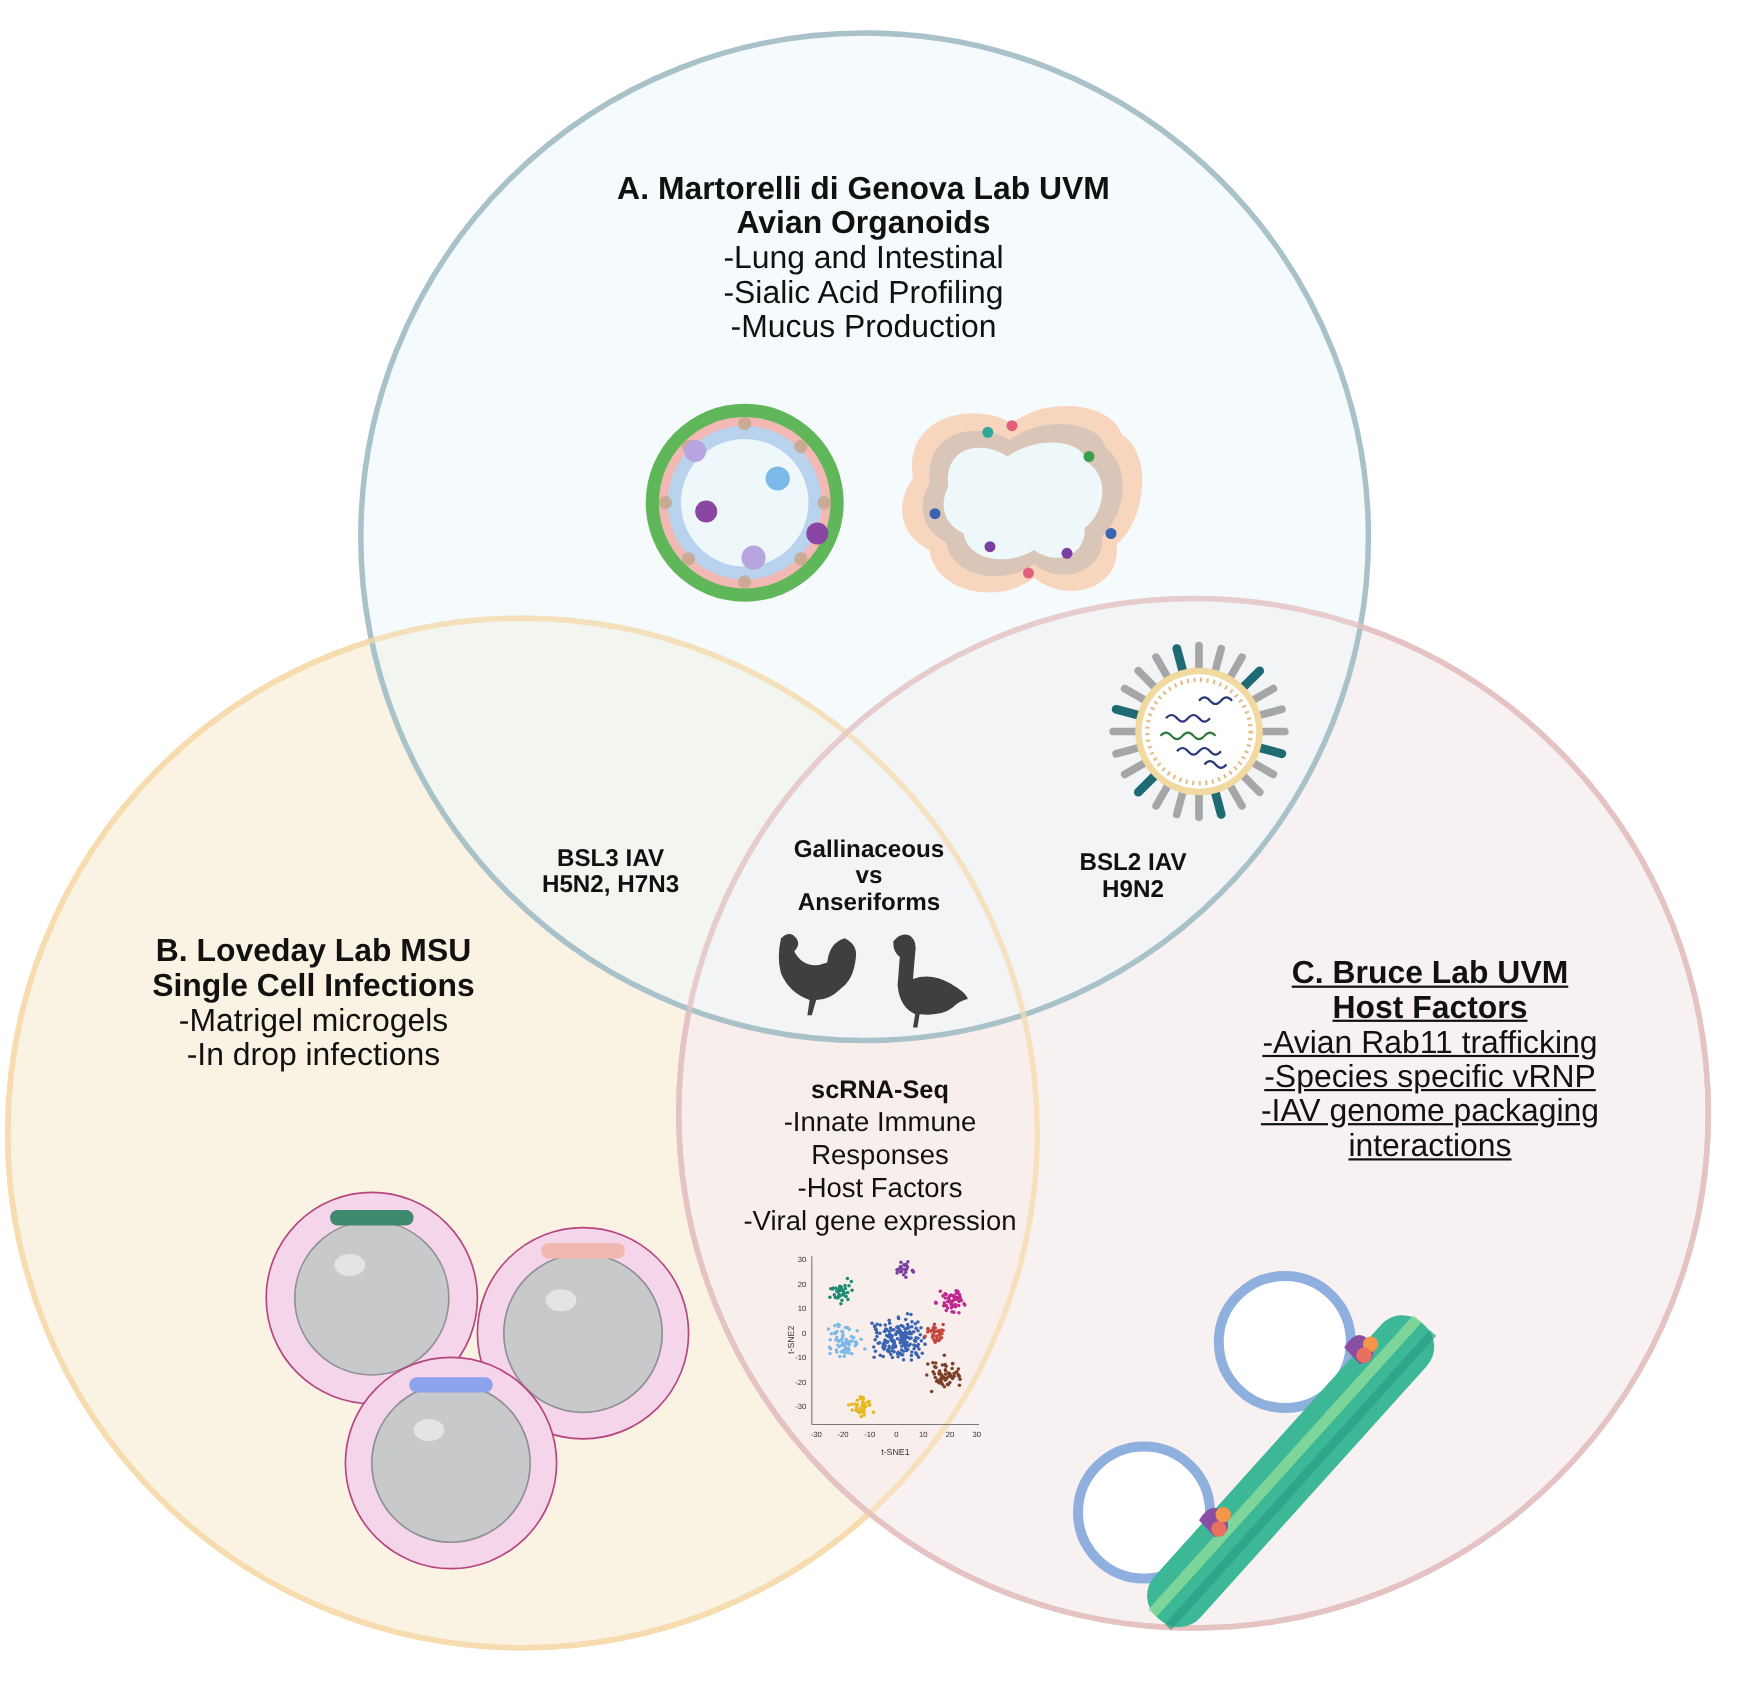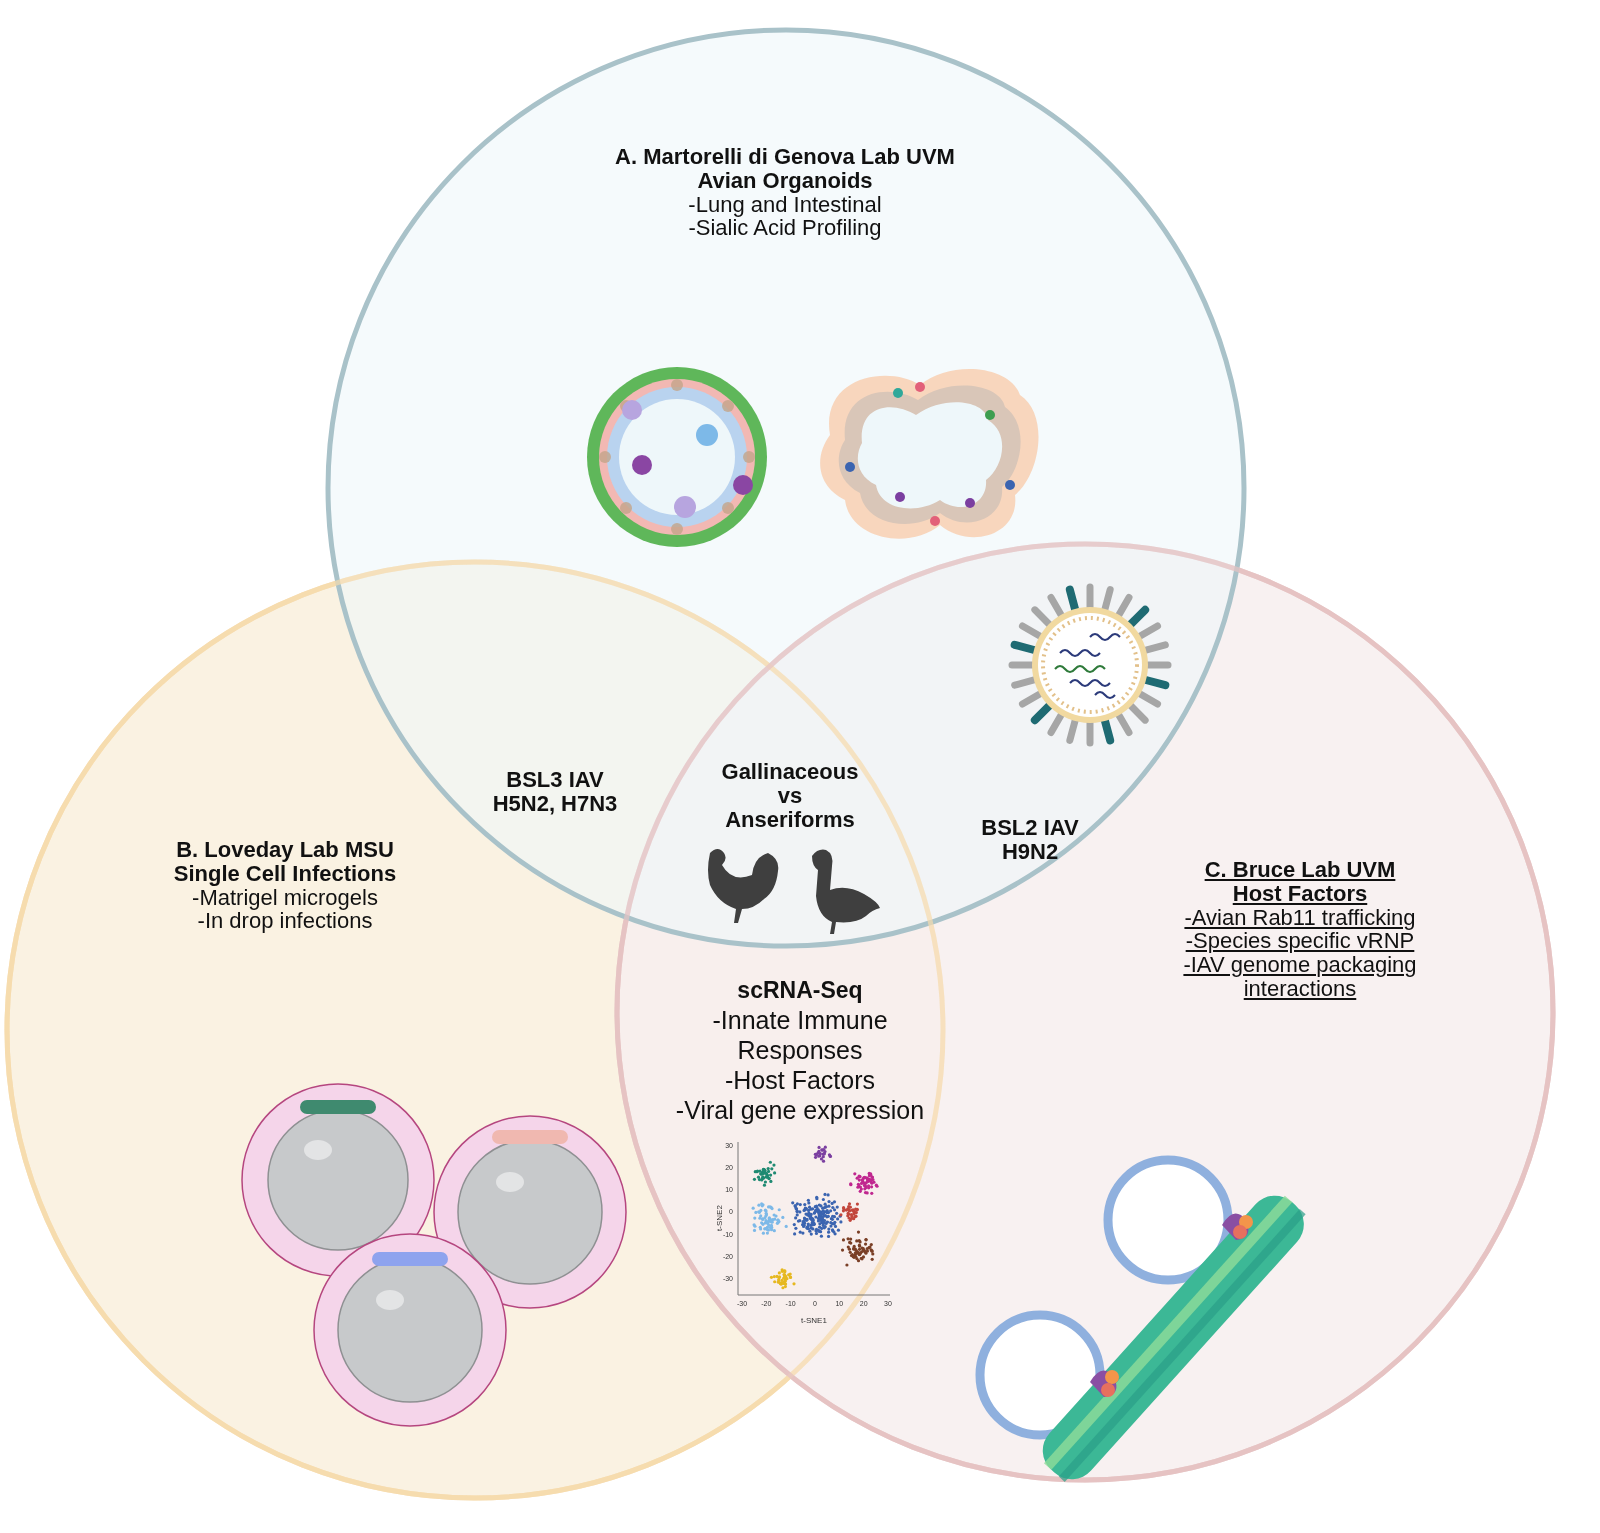--- a/index.html
+++ b/index.html
@@ -2,27 +2,27 @@
 <html><head>
 <meta charset="utf-8">
 <style>
   html, body { margin:0; padding:0; background:#ffffff; }
   body { width:1600px; height:1533px; position:relative; overflow:hidden;
          font-family:"Liberation Sans", "DejaVu Sans", sans-serif; color:#111; }
   #venn { position:absolute; left:0; top:0; }
   .txt { position:absolute; text-align:center; line-height:1.08; }
   .txt .b { font-weight:bold; display:block; }
   .txt .n { display:block; }
-  .big { font-size:22px; }
+  .big { font-size:29px;margin-top:12px; }
   .mid { font-size:22px;text-align:center; }
   #labelA { left:440px; top:145px; width:690px; }
   #labelB { left:60px; top:838px; width:450px; }
   #labelC { left:1060px; top:858px; width:480px;text-decoration:underline; }
   #bsl3 { left:455px; top:768px; width:200px; }
-  #bsl2 { left:950px; top:772px; width:160px;margin-top:44px; }
+  #bsl2 { left:950px; top:772px; width:160px; }
   #galli { left:680px; top:760px; width:220px; }
   #scrna { left:640px; top:977px; width:320px; line-height:1.2; }
   #scrna .b { font-size:23px; }
   #scrna .n { font-size:25px; }
 </style>
 </head>
 <body>
 
 <svg id="venn" width="1600" height="1533" viewBox="0 0 1600 1533">
 
@@ -682,20 +682,21 @@
     <text x="814" y="1323" font-size="8" text-anchor="middle" fill="#333" font-family="Liberation Sans, sans-serif">t-SNE1</text>
     <text x="0" y="0" font-size="8" text-anchor="middle" fill="#333" font-family="Liberation Sans, sans-serif" transform="translate(722,1218) rotate(-90)">t-SNE2</text>
   </g>
 </svg>
 
 <div class="txt big" id="labelA">
   <span class="b">A. Martorelli di Genova Lab UVM</span>
   <span class="b">Avian Organoids</span>
   <span class="n">-Lung and Intestinal</span>
   <span class="n">-Sialic Acid Profiling</span>
+  <span class="n">-Mucus Production</span>
 </div>
 
 <div class="txt big" id="labelB">
   <span class="b">B. Loveday Lab MSU</span>
   <span class="b">Single Cell Infections</span>
   <span class="n">-Matrigel microgels</span>
   <span class="n">-In drop infections</span>
 </div>
 
 <div class="txt big" id="labelC">

